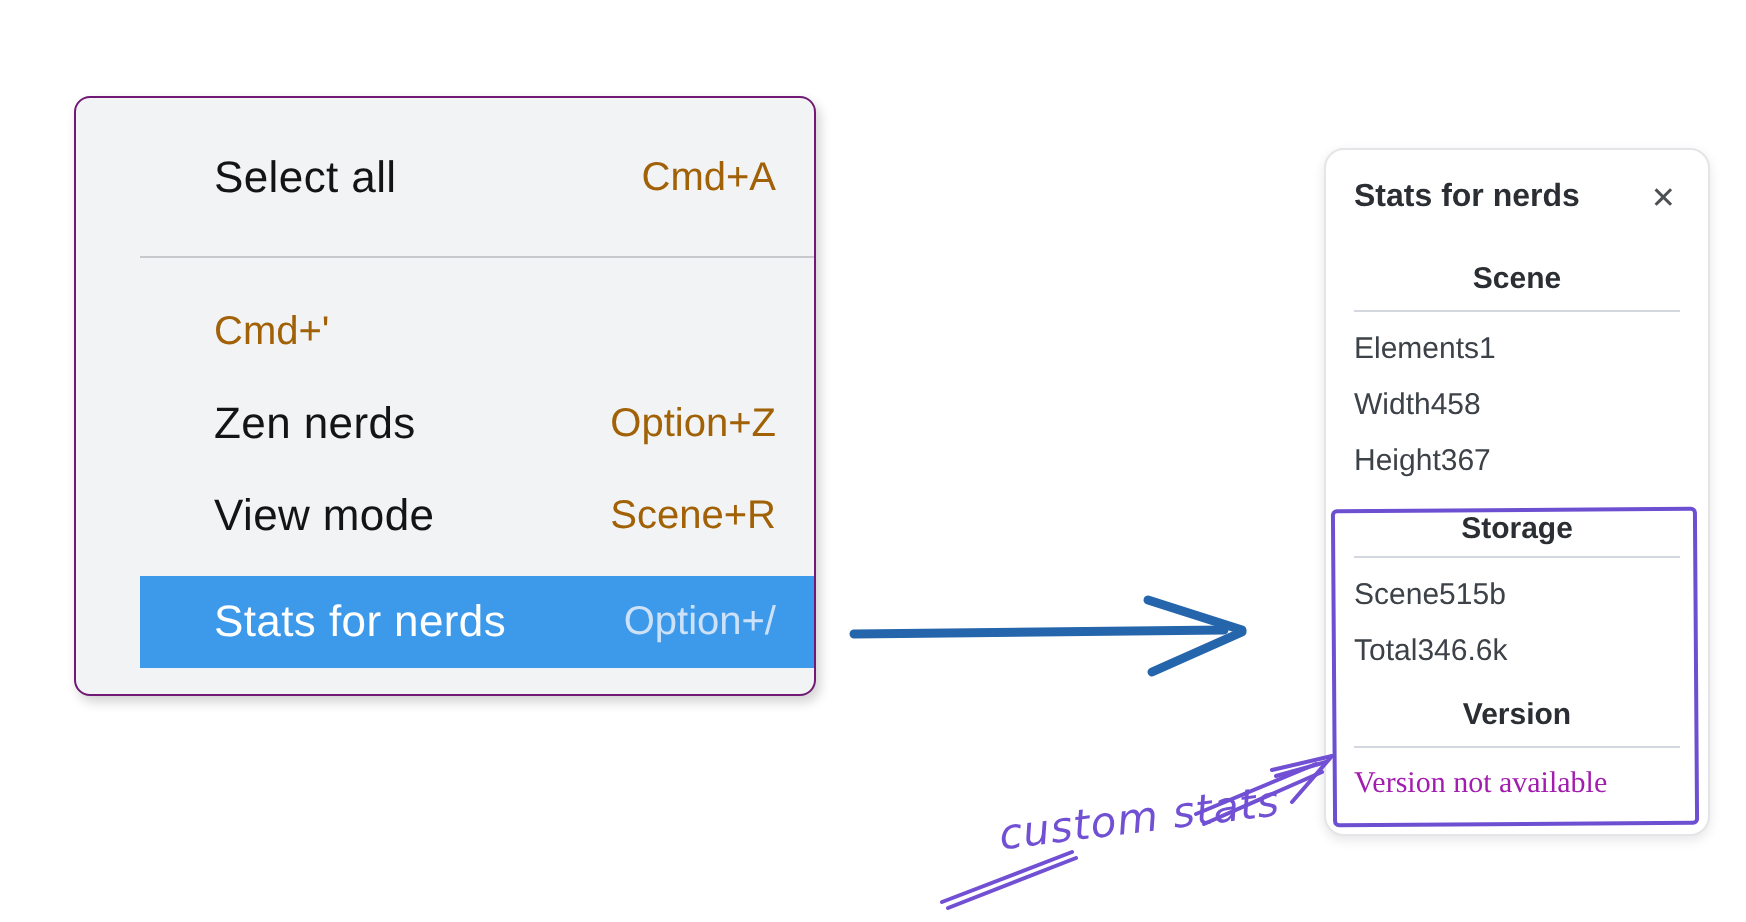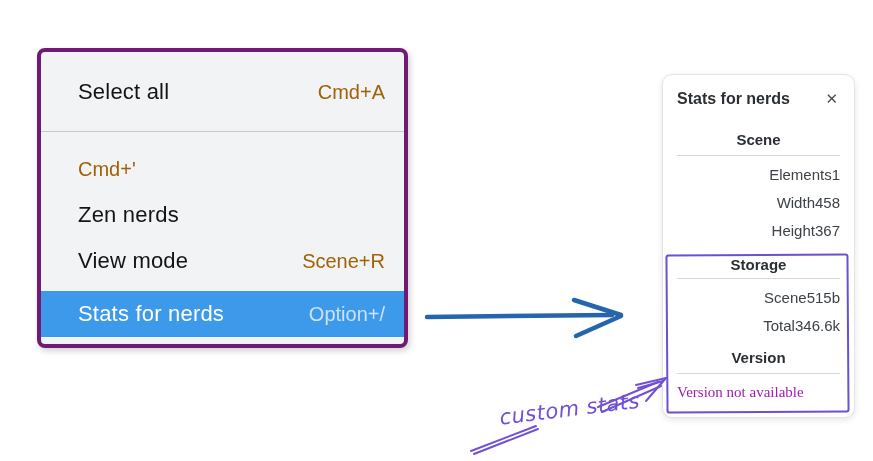--- a/index.html
+++ b/index.html
@@ -8,23 +8,23 @@
     --annotation_purple: #6d4fd1;
   }
   * { margin: 0; padding: 0; box-sizing: border-box; }
   html, body { width: 873px; height: 461px; background: #ffffff;
     font-family: "Liberation Sans", sans-serif; overflow: hidden; }
   #canvas { position: relative; width: 873px; height: 461px; background: #fff; }
 
   
   .menu {
     position: absolute; left: 37px; top: 48px; width: 371px; height: 300px;
-    background: #f2f3f4; border: 4px solid #701a75; border-radius: 8px;
+    background: #f2f3f4; border: 1px solid #701a75; border-radius: 8px;
     box-shadow: 2px 3px 6px rgba(0,0,0,0.18);
-    padding-top: 17px; overflow: hidden;
+    padding-top: 17px; overflow: hidden; padding-left: 32px;
   }
   .menu-item {
     height: 46px; display: flex; align-items: center; justify-content: space-between;
     padding: 0 19px 0 37px; cursor: default;
   }
   .mi-label { font-size: 22px; color: #141416; letter-spacing: 0.2px; }
   .mi-shortcut { font-size: 20px; color: #a16207; }
   .menu-divider { height: 1px; background: #c7cacd; margin: 16px 0 14px 0; }
   .menu-item.selected { background: var(--highlight, #3d99ea); margin-top: 7px; }
   .menu-item.selected .mi-label { color: #ffffff; }
@@ -36,21 +36,21 @@
     background: #ffffff; border: 1px solid #e4e5e8; border-radius: 10px;
     box-shadow: 0 2px 6px rgba(0,0,0,0.10);
     padding: 13px 14px 0 14px; color: #33383d;
   }
   .sp-header { display: flex; align-items: center; justify-content: space-between; height: 22px; }
   .sp-title { font-size: 16px; font-weight: bold; color: #2b2f33; }
   .sp-close { font-size: 15px; color: #4c5055; line-height: 1; cursor: pointer;
     background: none; border: none; padding: 2px; font-family: "DejaVu Sans", sans-serif; }
   .sp-section-h { text-align: center; font-weight: bold; font-size: 15px; color: #2b2f33; }
   .sp-hr { height: 1px; background: #d3d8de; border: none; }
-  .sp-row { display: flex; justify-content: flex-end; font-size: 15px;
+  .sp-row { display: flex; justify-content: flex-start; font-size: 15px;
     line-height: 28px; color: #3c4248; }
   .sp-note { font-size: 15px; line-height: 28px; color: #a21caf; margin-top: 4px; font-family: Liberation Serif, serif; }
 
   .h-scene { margin-top: 21px; }  .hr-scene { margin-top: 7px; }
   .rows-scene { margin-top: 5px; }
   .h-storage { margin-top: 11px; } .hr-storage { margin-top: 5px; }
   .rows-storage { margin-top: 5px; }
   .h-version { margin-top: 9px; }  .hr-version { margin-top: 7px; }
 
   
@@ -83,20 +83,21 @@
       <span class="mi-shortcut">Cmd+A</span>
     </div>
 
     <div class="menu-divider"></div>
 
     <div class="menu-item">
       <span class="mi-shortcut">Cmd+'</span>
     </div>
     <div class="menu-item">
       <span class="mi-label">Zen nerds</span>
+      <span class="mi-shortcut">Option+Z</span>
     </div>
     <div class="menu-item">
       <span class="mi-label">View mode</span>
       <span class="mi-shortcut">Scene+R</span>
     </div>
     <div class="menu-item selected">
       <span class="mi-label">Stats for nerds</span>
       <span class="mi-shortcut">Option+/</span>
     </div>
   </div>

